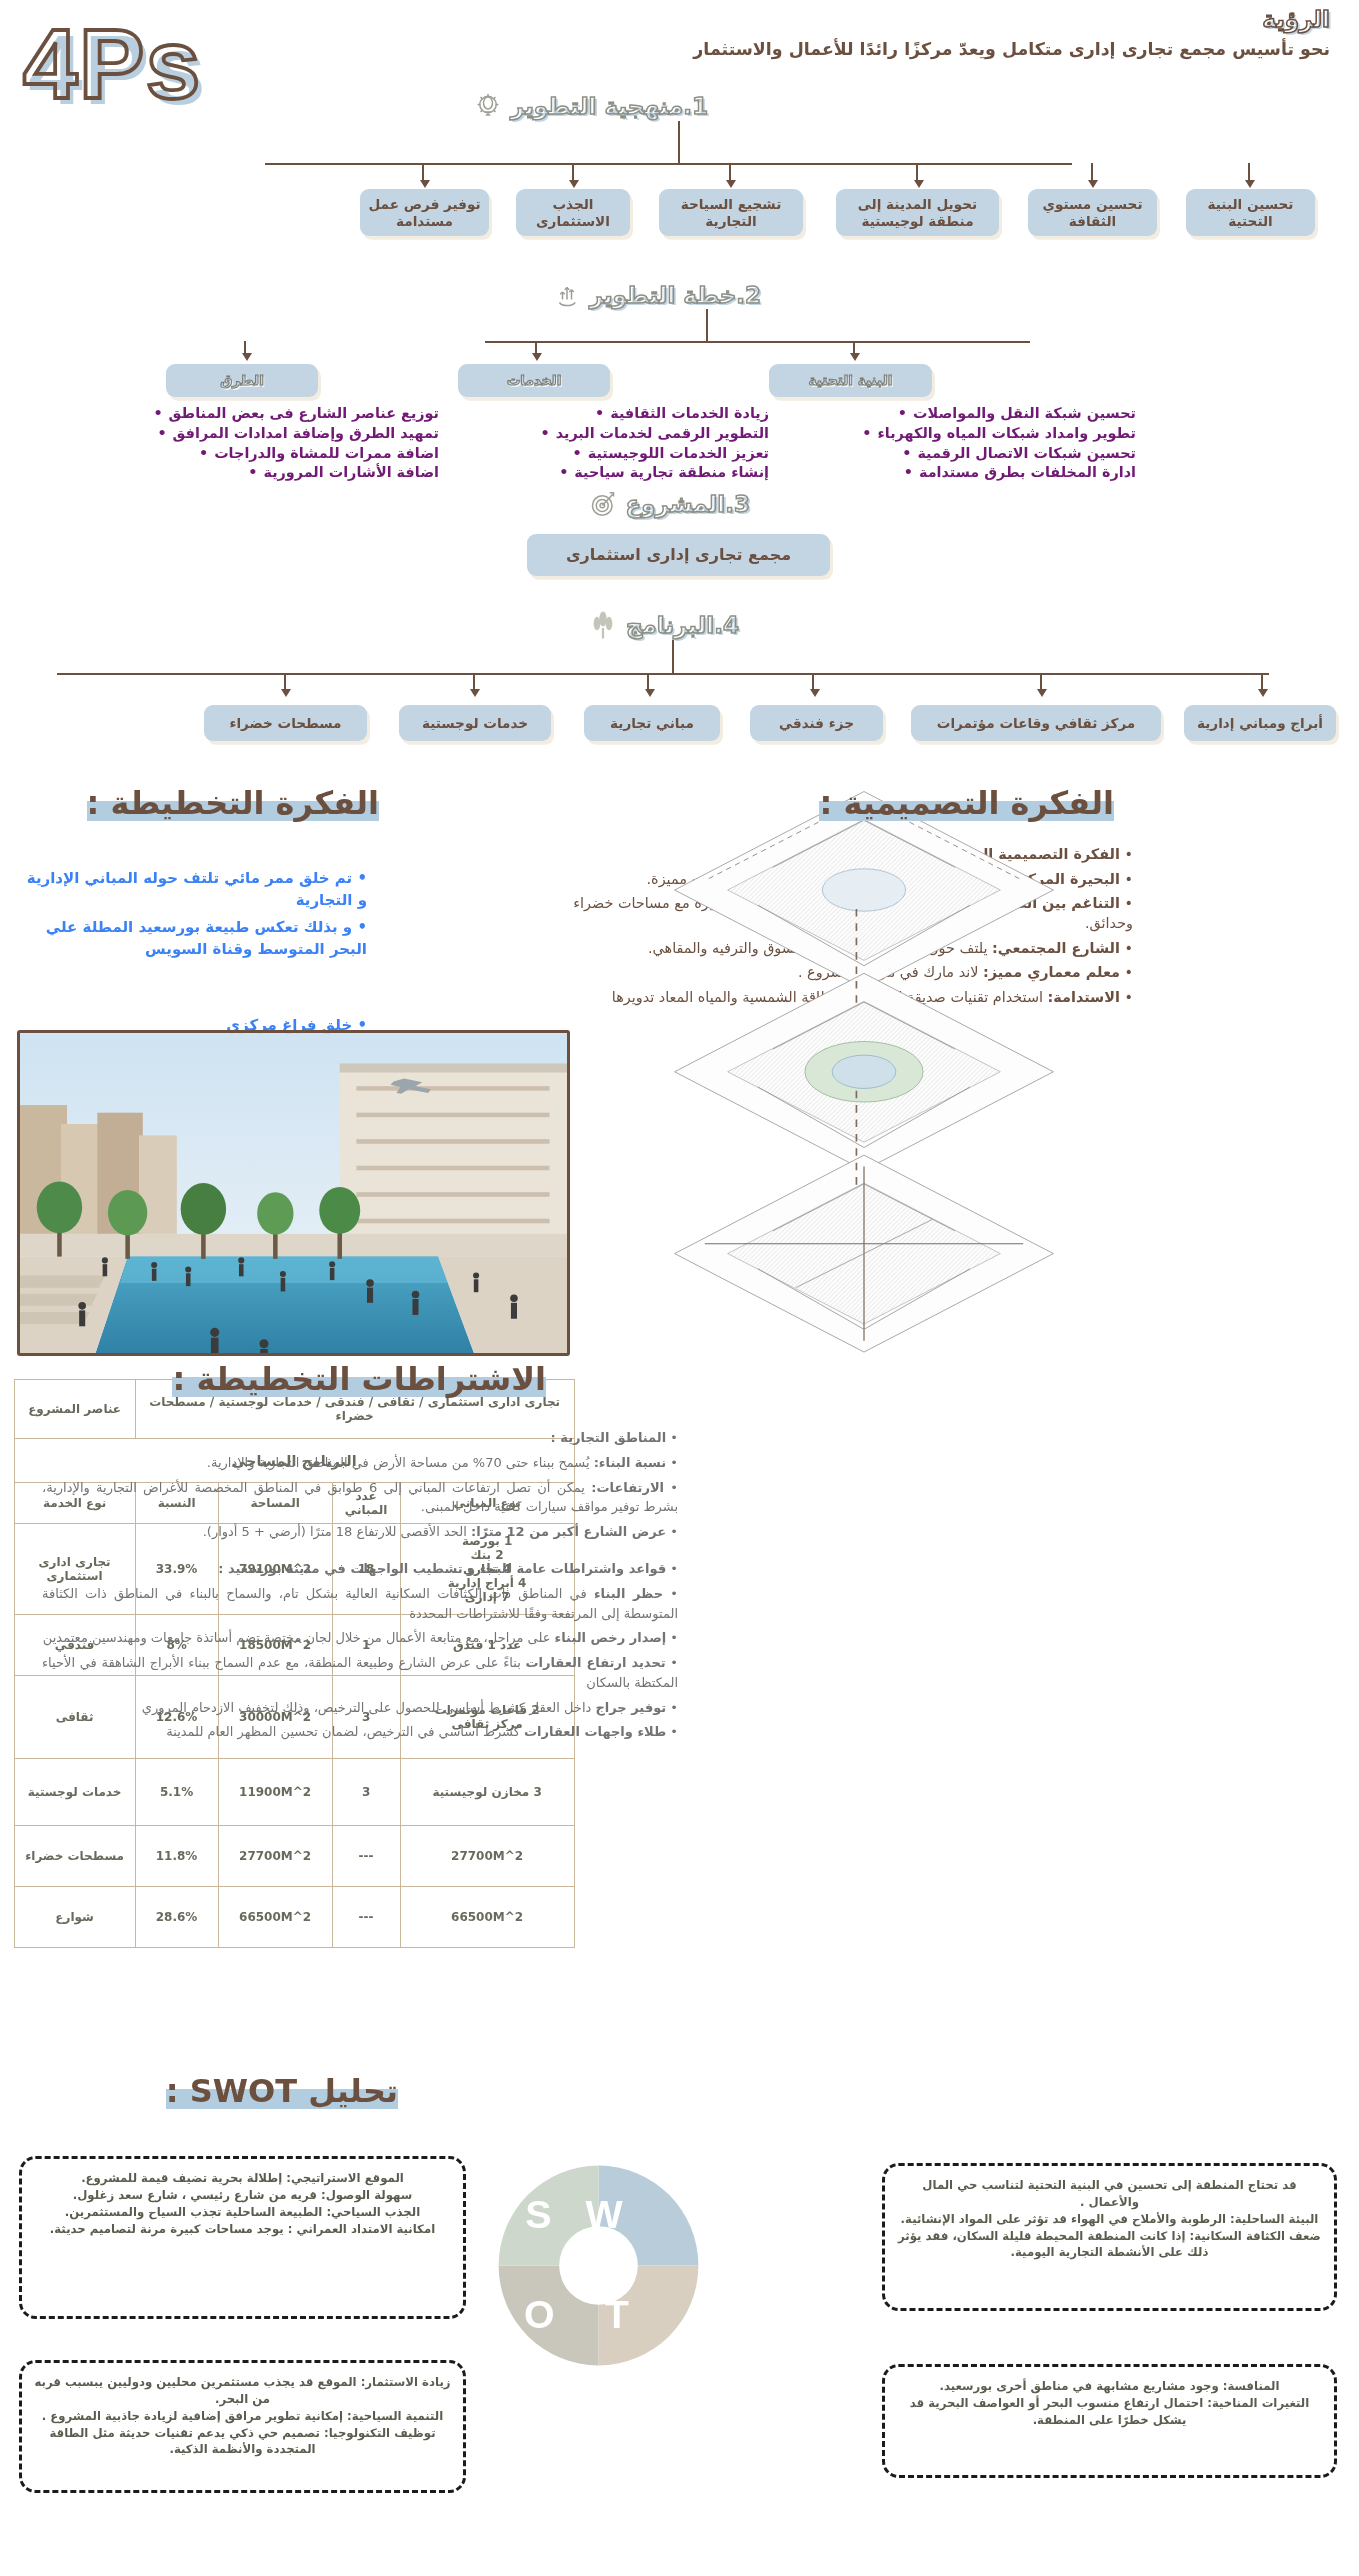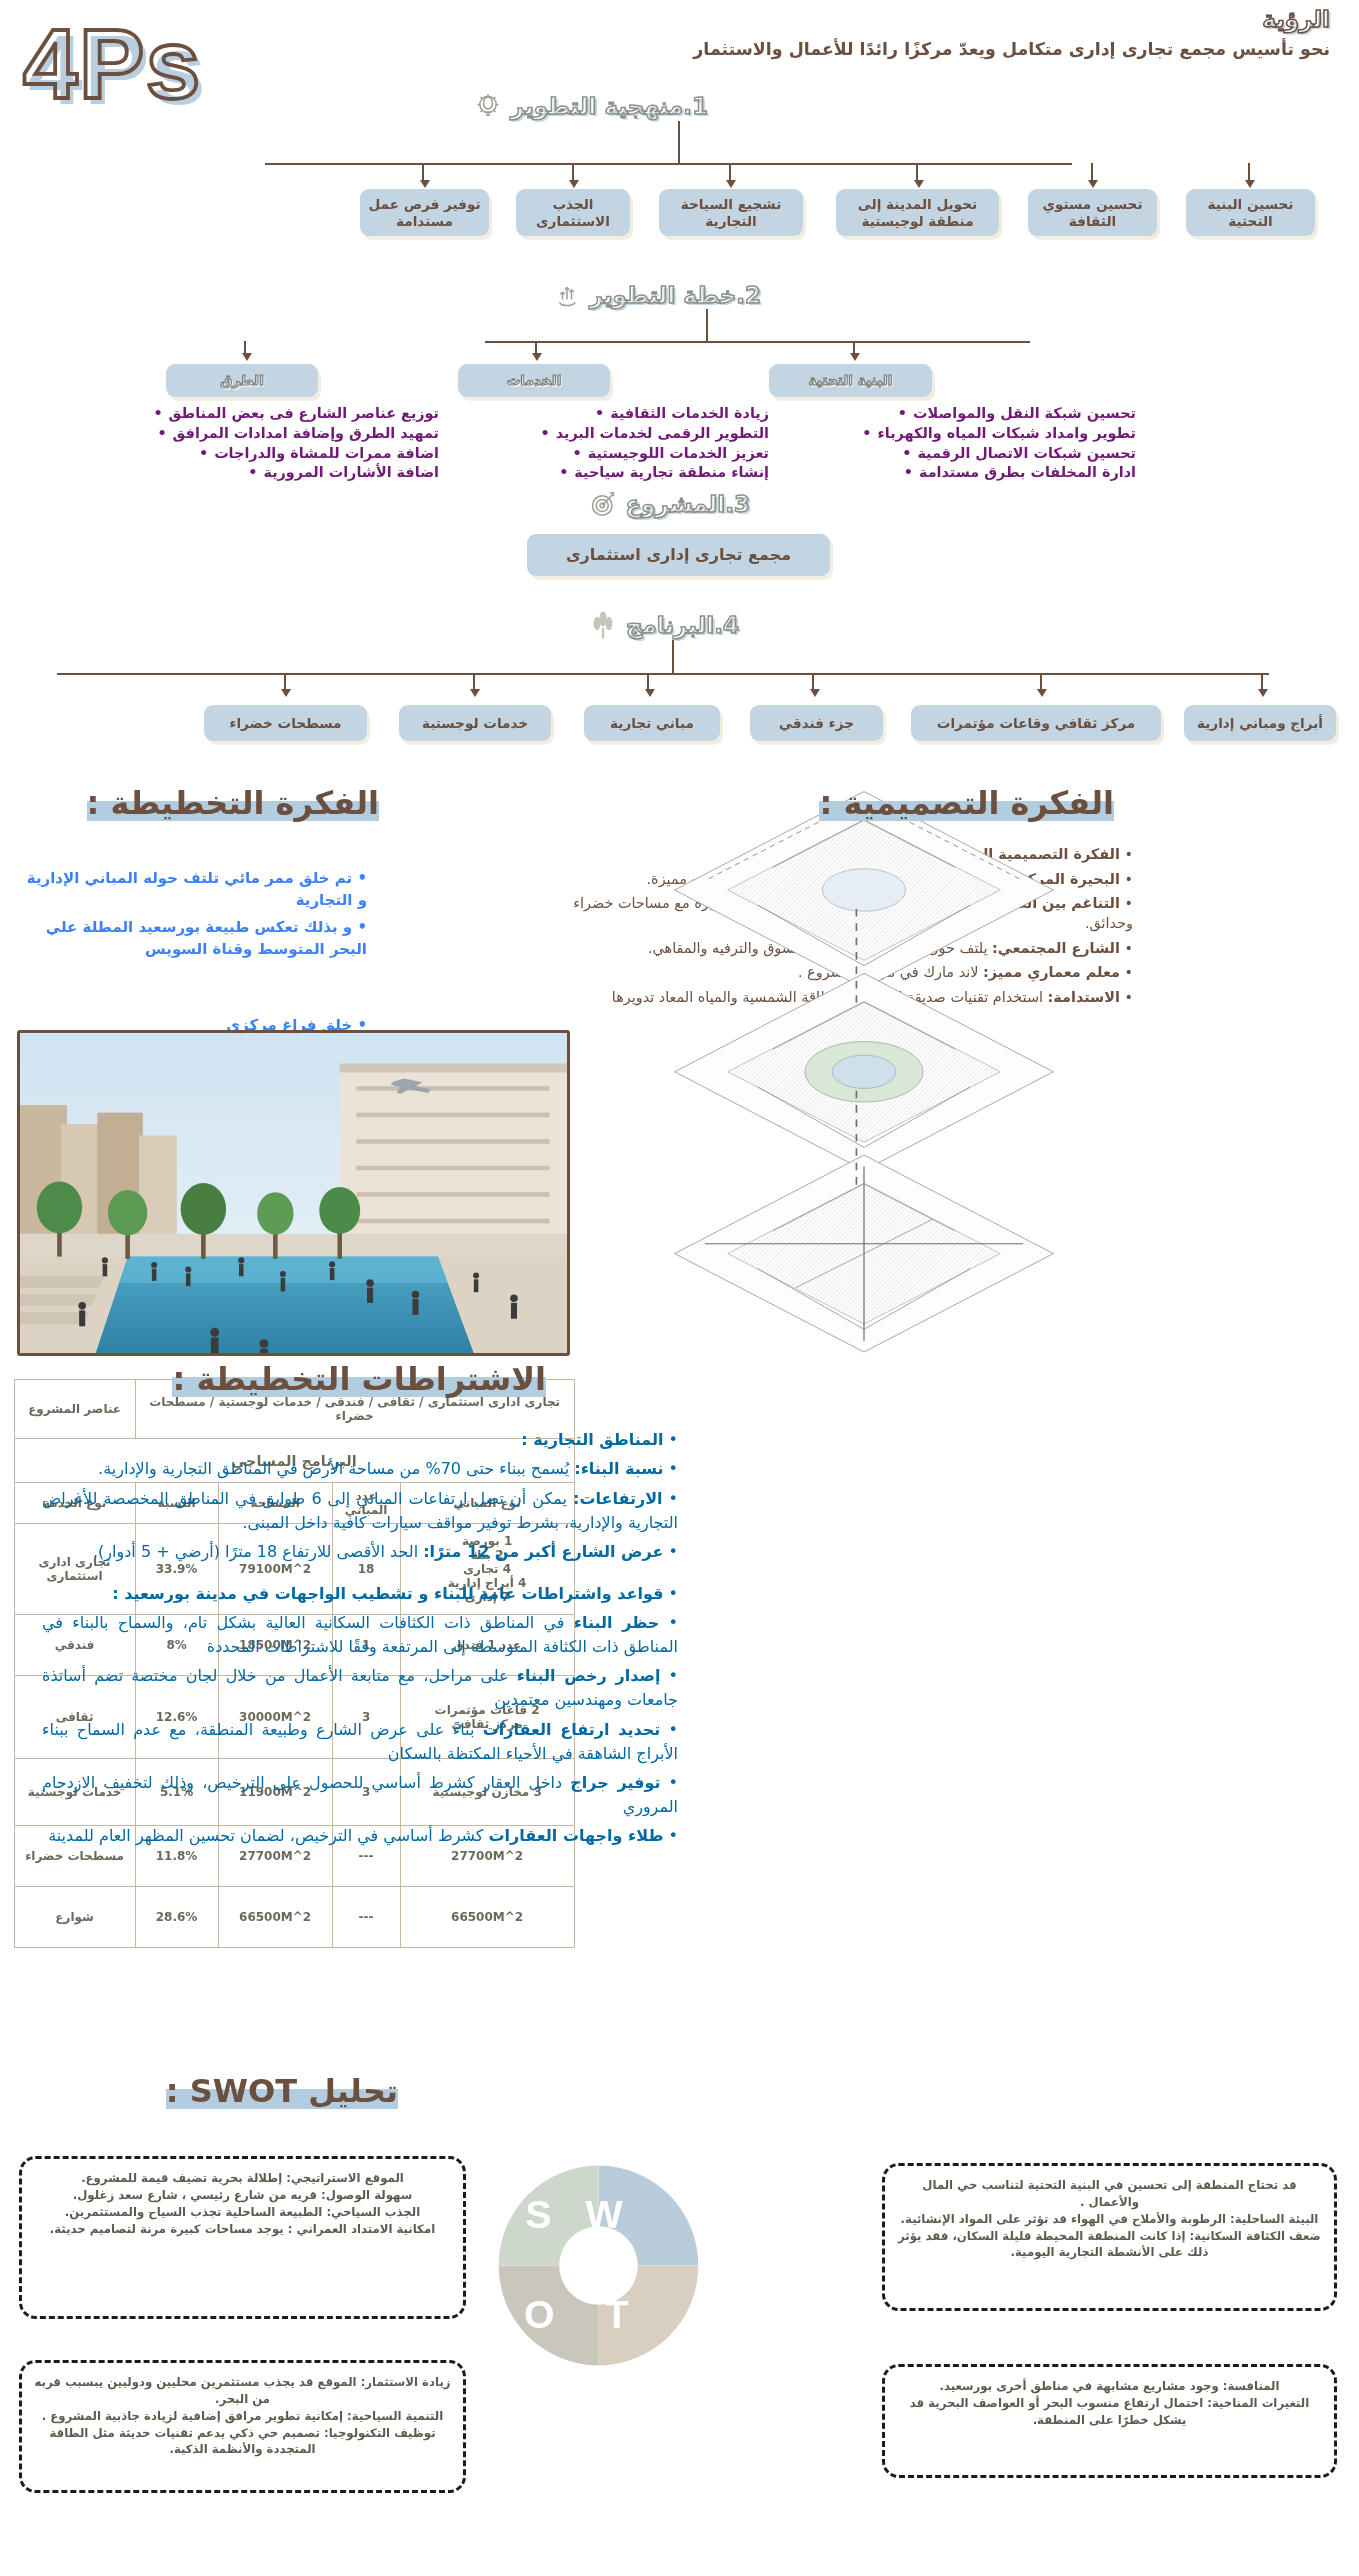--- a/index.html
+++ b/index.html
@@ -95,21 +95,21 @@
   
   .bullets{ position:absolute; direction:rtl; text-align:right; }
   .bullets li{ list-style:none; margin-bottom:5.3px; line-height:1.35; }
   .bullets li::before{ content:"•  "; }
   .b-design li{ font-size:14.4px; color:#6b4f3f; }
   .b-design b{ font-weight:700; }
   .b-design .red{ color:#8a3a2a; }
 
   .b-plan li{ font-size:15px; color:#3b82f6; font-weight:600; line-height:1.45;}
 
-  .b-req li{ font-size:16px; color:#0369a1; line-height:1.5; text-align:justify;}
+  .b-req li{ font-size:13px; color:#737373; line-height:1.5; text-align:justify;}
   .b-req b{ font-weight:800; }
 
   
   .photo{
     position:absolute; left:16.7px; top:1030px; width:553px; height:326px;
     border:3.8px solid #6b4f3f; border-radius:3px; overflow:hidden;
   }
 
   
   .sketch{ position:absolute; left:629px; top:765px; width:470px; height:606px; }

